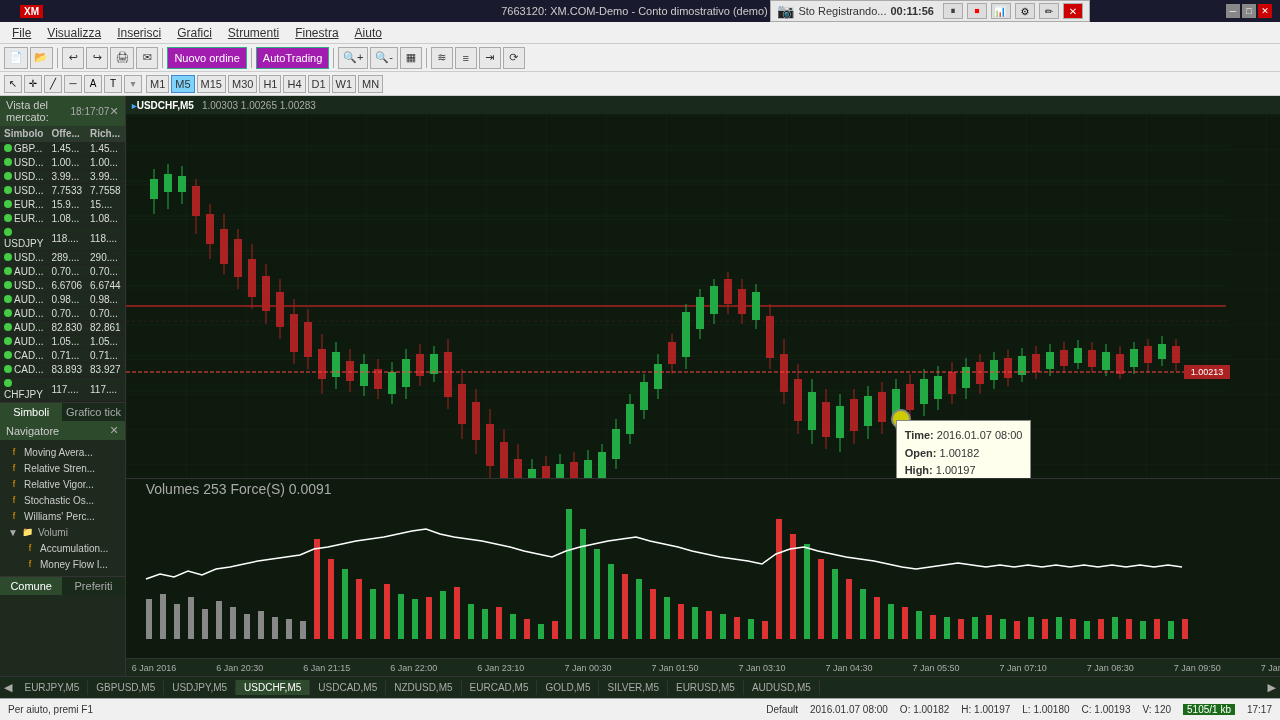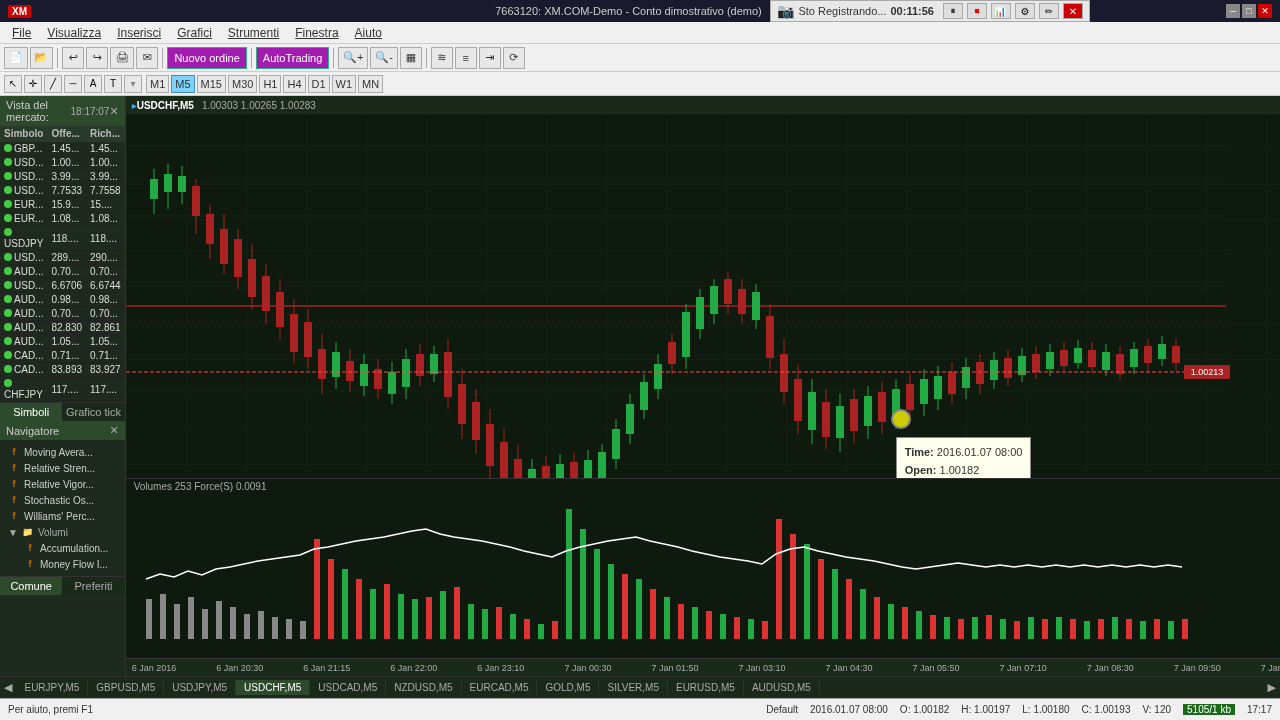--- a/index.html
+++ b/index.html
@@ -1,20 +1,20 @@
 <!DOCTYPE html>
 <html><head>
   <meta charset="utf-8">
   <style>
     * { margin: 0; padding: 0; box-sizing: border-box; }
     body { font-family: 'Segoe UI', Tahoma, Geneva, Verdana, sans-serif; font-size: 11px; background: #2b2b2b; color: #fff; width: 1280px; height: 720px; overflow: hidden; }
     
     
     #title-bar { background: #1a1a2e; height: 22px; display: flex; align-items: center; justify-content: space-between; padding: 0 8px; color: #ccc; font-size: 11px; }
-    #title-bar .title-left { display: flex; align-items: center; gap: 6px; }
+    #title-bar .title-left { display: flex; align-items: center; gap: 6px; margin-left: 12px; }
     #title-bar .title-center { flex: 1; text-align: center; }
     #title-bar .win-controls { display: flex; gap: 2px; }
     #title-bar .win-btn { width: 14px; height: 14px; border: none; cursor: pointer; font-size: 9px; display: flex; align-items: center; justify-content: center; }
     #title-bar .win-btn.close { background: #c00; color: #fff; }
     #title-bar .win-btn.min { background: #888; color: #fff; }
     #title-bar .win-btn.max { background: #888; color: #fff; }
 
     
     #recording-bar { position: absolute; top: 0; left: 770px; width: 320px; height: 22px; background: #e8e8e8; border: 1px solid #aaa; display: flex; align-items: center; justify-content: space-between; padding: 0 6px; z-index: 100; color: #333; font-size: 11px; }
     #recording-bar .rec-controls { display: flex; align-items: center; gap: 4px; }
@@ -61,21 +61,21 @@
     .nav-icon { width: 12px; height: 12px; display: inline-flex; align-items: center; justify-content: center; font-size: 9px; }
     .nav-tabs { display: flex; background: #1a2a1a; border-top: 1px solid #333; }
     .nav-tab { flex: 1; padding: 3px; text-align: center; cursor: pointer; font-size: 11px; color: #aaa; }
     .nav-tab.active { background: #2d4a2d; color: #fff; }
 
     
     #chart-area { flex: 1; background: #131a13; display: flex; flex-direction: column; position: relative; }
     #chart-header { background: #1a2a1a; padding: 2px 6px; color: #ccc; font-size: 10px; height: 18px; display: flex; align-items: center; }
     #main-chart { flex: 1; position: relative; background: #0d1a0d; overflow: hidden; }
     #volume-chart { height: 180px; background: #0d1a0d; border-top: 1px solid #333; position: relative; overflow: hidden; }
-    #volume-header { position: absolute; top: 2px; left: 8px; color: #aaa; font-size: 10px; z-index: 10; }
+    #volume-header { position: absolute; top: 2px; left: 20px; color: #aaa; font-size: 14px; z-index: 10; }
     
     
     #tooltip { position: absolute; background: #ffffee; border: 1px solid #888; padding: 6px 8px; color: #333; font-size: 11px; z-index: 50; line-height: 1.6; }
     
     
     #time-axis { height: 18px; background: #1a2a1a; border-top: 1px solid #333; display: flex; align-items: center; padding-left: 6px; overflow: hidden; }
     .time-label { color: #aaa; font-size: 9px; margin-right: 40px; white-space: nowrap; }
 
     
     #symbol-tabs { height: 22px; background: #1a2a1a; display: flex; align-items: center; border-top: 1px solid #333; overflow: hidden; }
@@ -625,21 +625,21 @@
         </g>
 
         <line x1="0" y1="258" x2="1100" y2="258" stroke="#ff4444" stroke-width="1" stroke-dasharray="4,2"></line>
 
         <rect x="1058" y="251" width="46" height="14" fill="#aa2222"></rect>
         <text x="1081" y="261" fill="#fff" font-size="9" text-anchor="middle">1.00213</text>
       </svg>
 
       <div class="candle-tooltip-dot" style="left: 765px; top: 295px;"></div>
 
-      <div id="tooltip" style="left: 770px; top: 323px;">
+      <div id="tooltip" style="left: 770px; top: 306px;">
         <div><span style="font-weight:bold;">Time:</span> <span>2016.01.07 08:00</span></div>
         <div><span style="font-weight:bold;">Open:</span> <span>1.00182</span></div>
         <div><span style="font-weight:bold;">High:</span> <span>1.00197</span></div>
 
       </div>
     </div>
 
     <div id="volume-chart">
       <div id="volume-header">
         <span style="color:#aaa;">Volumes 253  Force(S) 0.0091</span>

